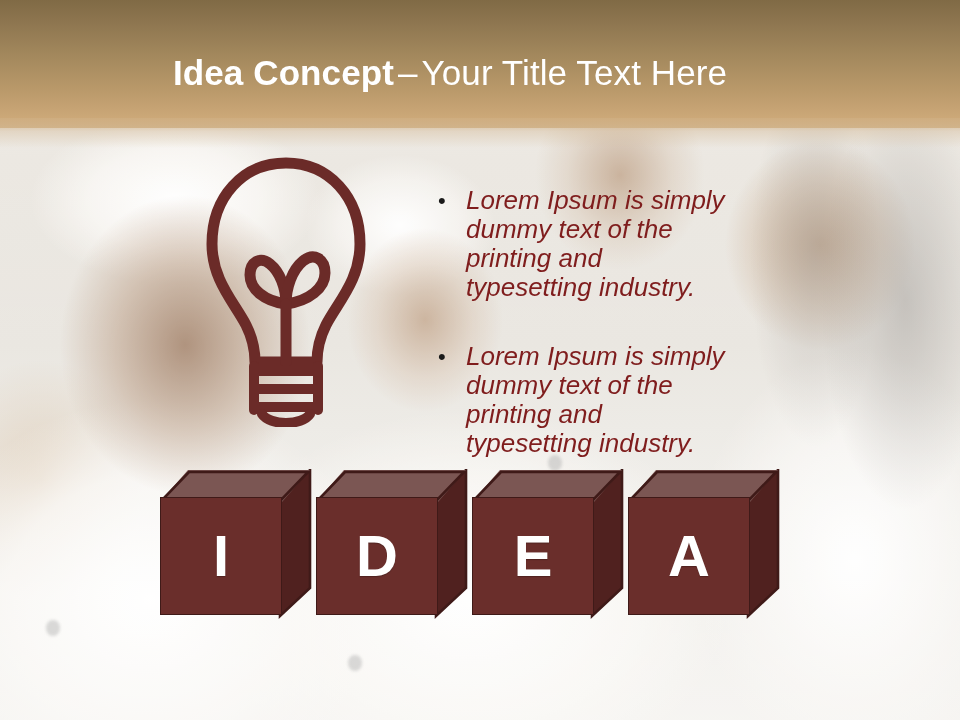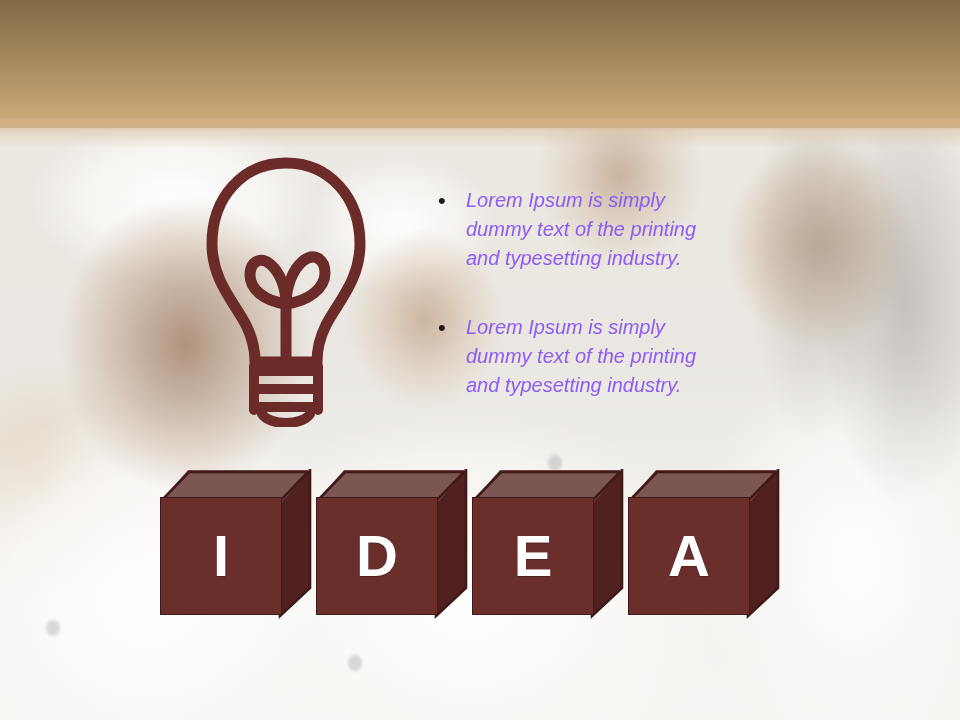--- a/index.html
+++ b/index.html
@@ -78,22 +78,22 @@
 
   
   .bullets { position:absolute; left:433px; top:186px; width:330px; }
   .bullet-row { display:flex; align-items:flex-start; margin-bottom:40px; }
   .bullet-dot {
     width:33px; flex:0 0 33px; color:#1a1a1a;
     font-size:22px; line-height:30px; text-align:left; padding-left:5px;
   }
   .bullet-text {
     font-family:"Liberation Sans", sans-serif;
-    font-style:italic; font-size:20px; line-height:29px;
-    color:#8b5cf6; width:262px;
+    font-style:italic; font-size:26px; line-height:29px;
+    color:#7f1d1d; width:262px;
   }
 
   
   .cubes { position:absolute; left:160px; top:470px; width:620px; height:150px; }
   .cube { position:absolute; width:150px; height:150px; }
   .cube-face-front {
     position:absolute; left:0; top:27px; width:122px; height:118px;
     background:#6a2e2b; border:1.6px solid #3f1a18;
   }
   .cube-face-top {
@@ -129,20 +129,23 @@
   <div class="photo-veil"></div>
 
   <div class="btn-dot" style="left:46px;  top:620px;"></div>
   <div class="btn-dot" style="left:348px; top:655px;"></div>
   <div class="btn-dot" style="left:548px; top:455px;"></div>
   <div class="btn-dot" style="left:678px; top:502px;"></div>
 
   <div class="header"></div>
   <div class="header-fade"></div>
 
+  <div class="title">
+    <span class="t-bold">Idea Concept</span><span class="t-sep">–</span><span class="t-rest">Your Title Text Here</span>
+  </div>
 
   <div class="bulb">
     <svg width="180" height="275" viewBox="0 0 180 275" fill="none" xmlns="http://www.w3.org/2000/svg">
       <g stroke="#6b2b28" stroke-width="11" fill="none" stroke-linecap="round" stroke-linejoin="round">
 
         <path d="M90 11
                  C 47 11, 16 45, 16 92
                  C 16 128, 38 150, 50 173
                  C 57 187, 59 198, 59 210
                  L 121 210

